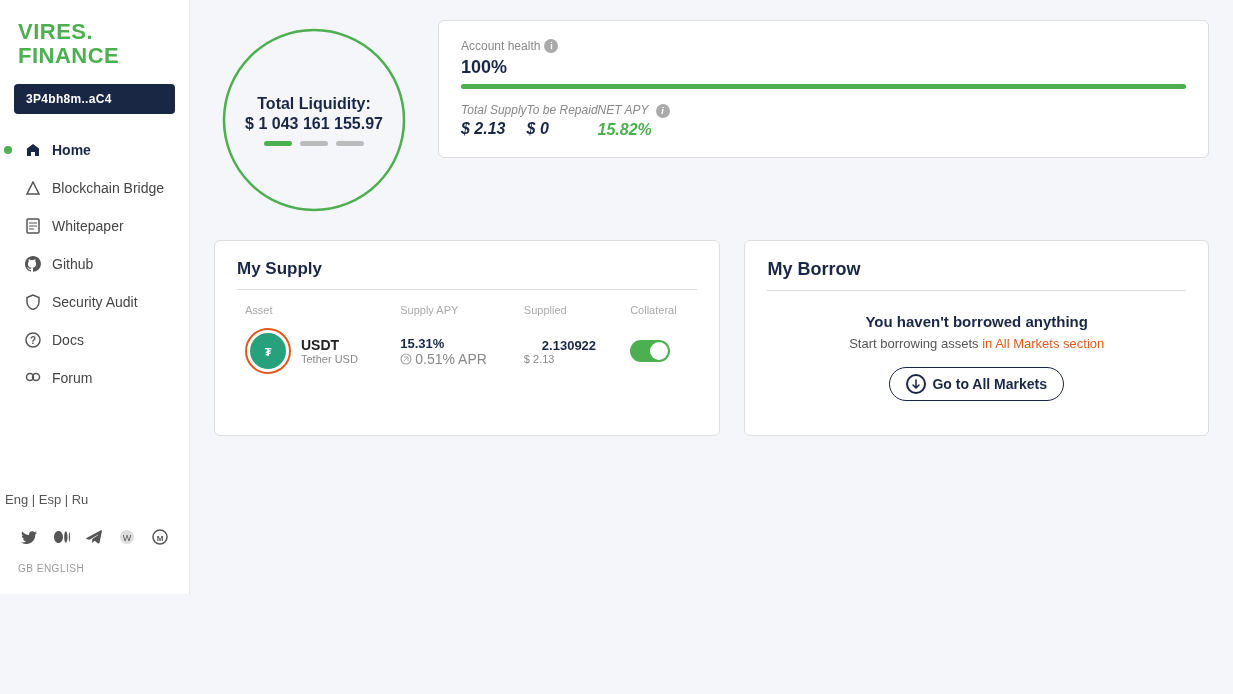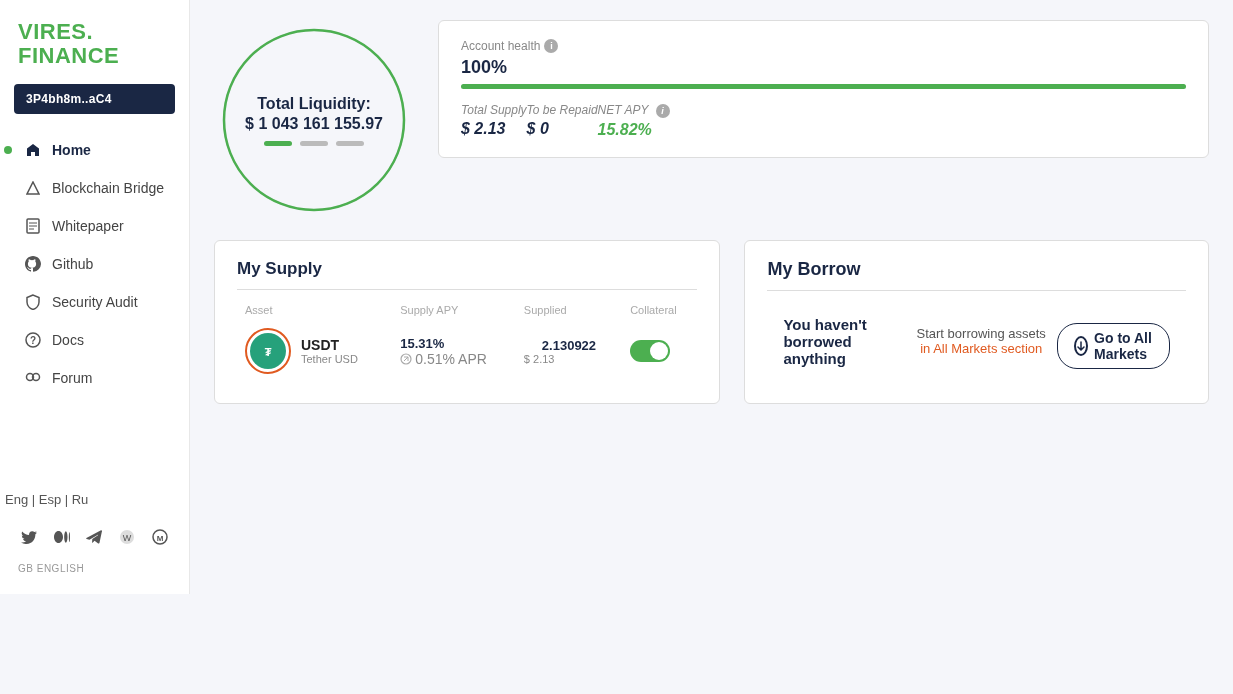--- a/index.html
+++ b/index.html
@@ -350,21 +350,21 @@
       border-radius: 50%;
       position: absolute;
       right: 2px;
       top: 2px;
     }
 
     
     .borrow-empty {
       flex: 1;
       display: flex;
-      flex-direction: row;
+      flex-direction: column;
       align-items: center;
       justify-content: flex-start;
       gap: 6px;
       padding: 16px;
     }
     .borrow-empty-title {
       font-size: 15px;
       font-weight: 700;
       color: #1a2744;
     }

